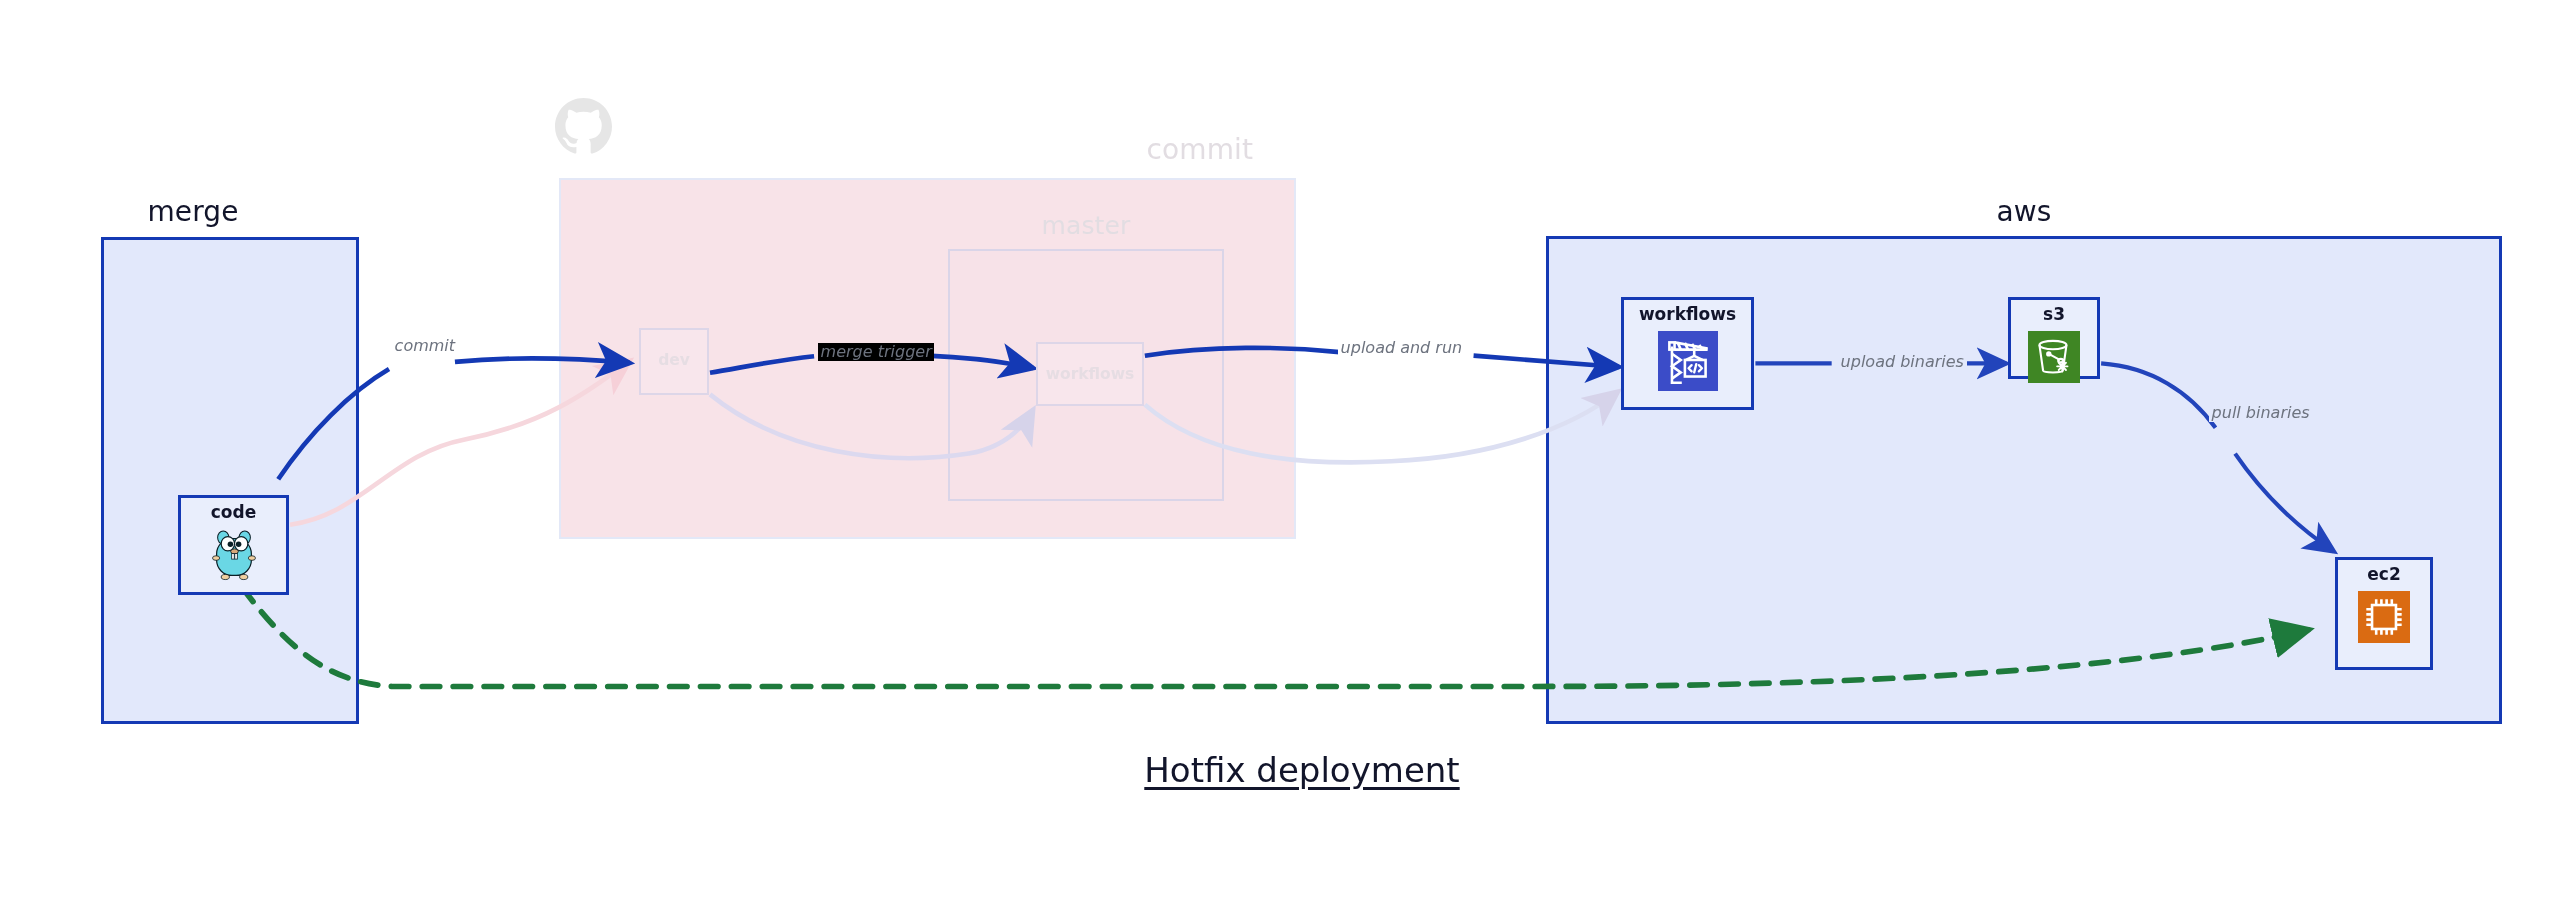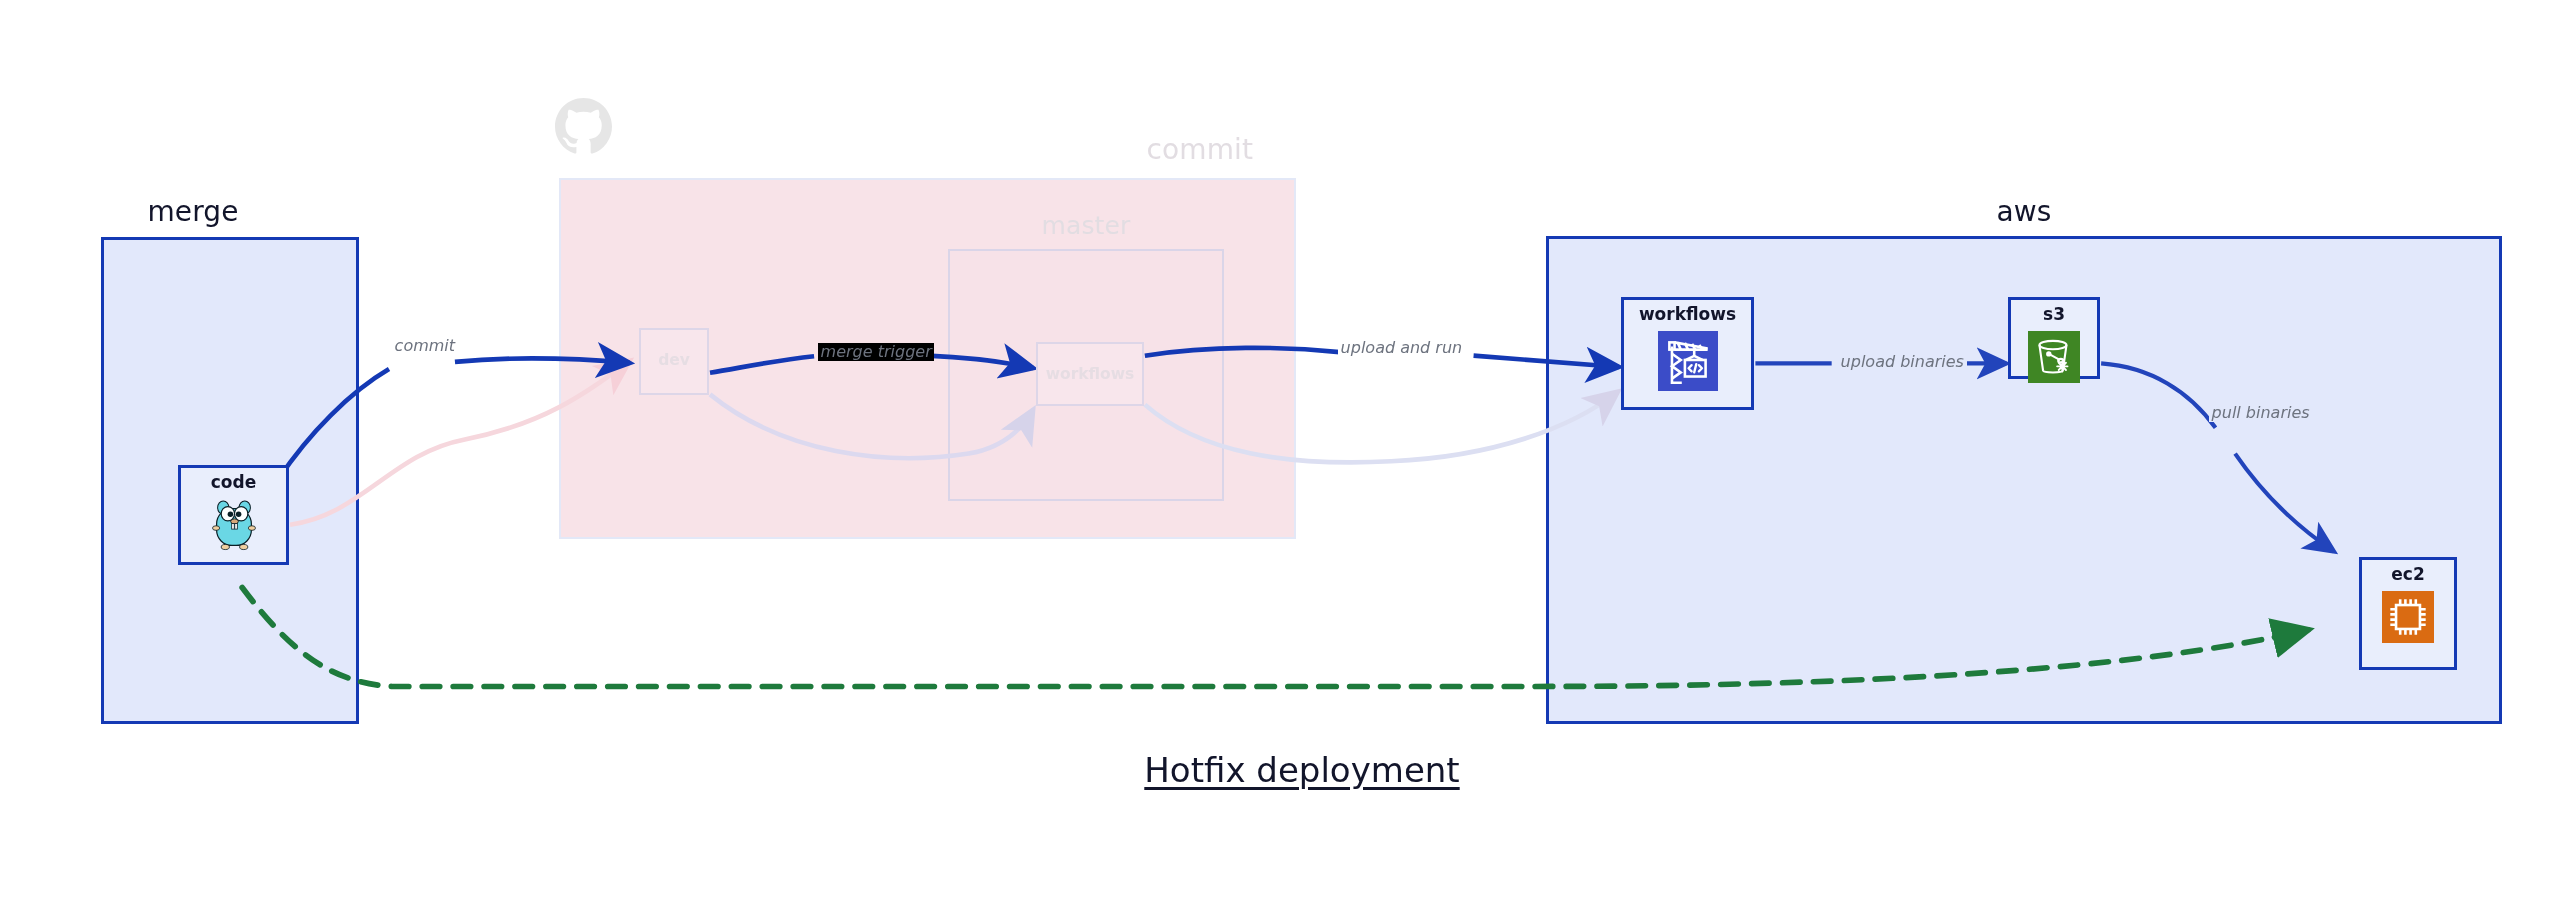--- a/index.html
+++ b/index.html
@@ -29,24 +29,24 @@
   .node{position:absolute;box-sizing:border-box;
     background:#e9eefc;border:3.1px solid #1439b4;
     display:flex;flex-direction:column;align-items:center;}
   .node .nlabel{font-size:17px;font-weight:bold;color:#12152b;
     margin-top:6.2px;line-height:1;white-space:nowrap;}
   .node .nicon{margin-top:8.2px;display:block;}
 
   .node.ghost{background:#f8e6ec;border:2.1px solid #ddd6e8;}
   .node.ghost .nlabel{color:#e6dde3;}
 
-  #n-code{left:178px;top:465px;width:111px;height:100px;}
+  #n-code{left:178px;top:495px;width:111px;height:100px;}
   #n-builders{left:1621px;top:297px;width:133px;height:113px;}
   #n-s3{left:2008px;top:297px;width:92px;height:82px;}
-  #n-ec2{left:2335px;top:557px;width:98px;height:113px;margin-left:24px;}
+  #n-ec2{left:2335px;top:557px;width:98px;height:113px;}
   #n-dev{left:639px;top:328px;width:70px;height:67px;}
   #n-workflows{left:1036px;top:342px;width:108px;height:64px;}
 
   
   .elabel{position:absolute;white-space:nowrap;
     font-size:16px;font-style:italic;color:#6d737f;
     background:#ffffff;padding:0 2.6px;line-height:1.15;}
   .elabel.on-pink{background:#000000;}
   .elabel.on-blue{background:#e2e8fb;}
 

